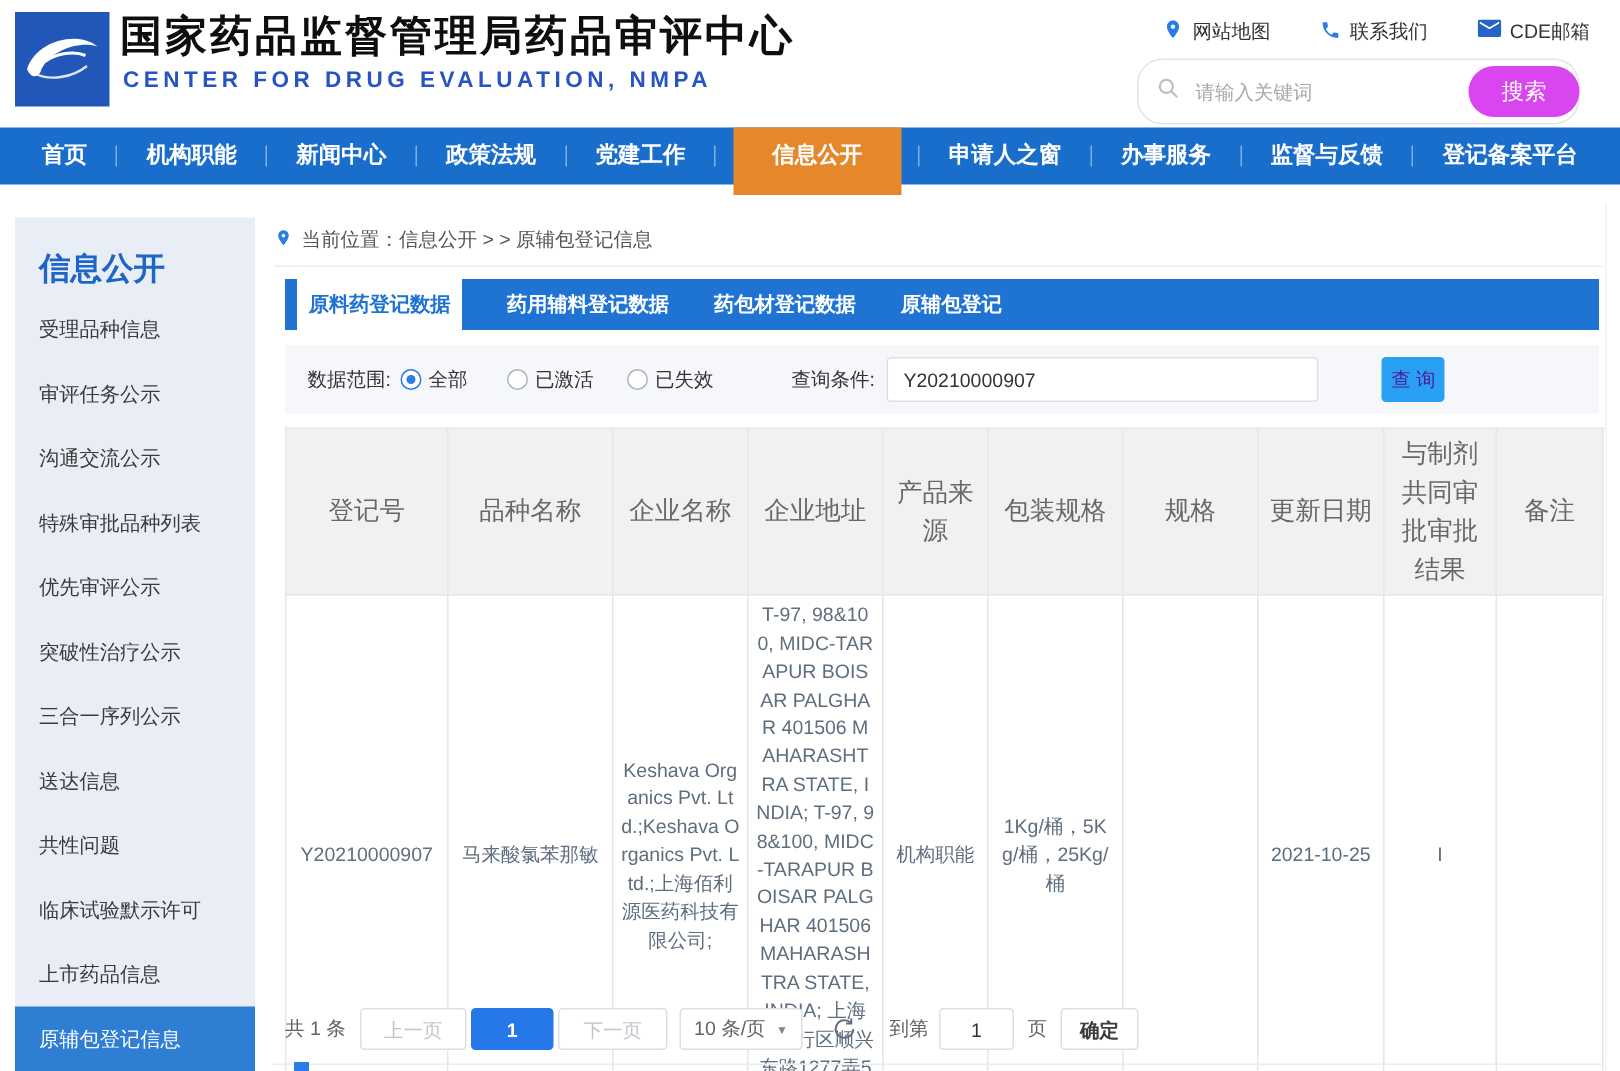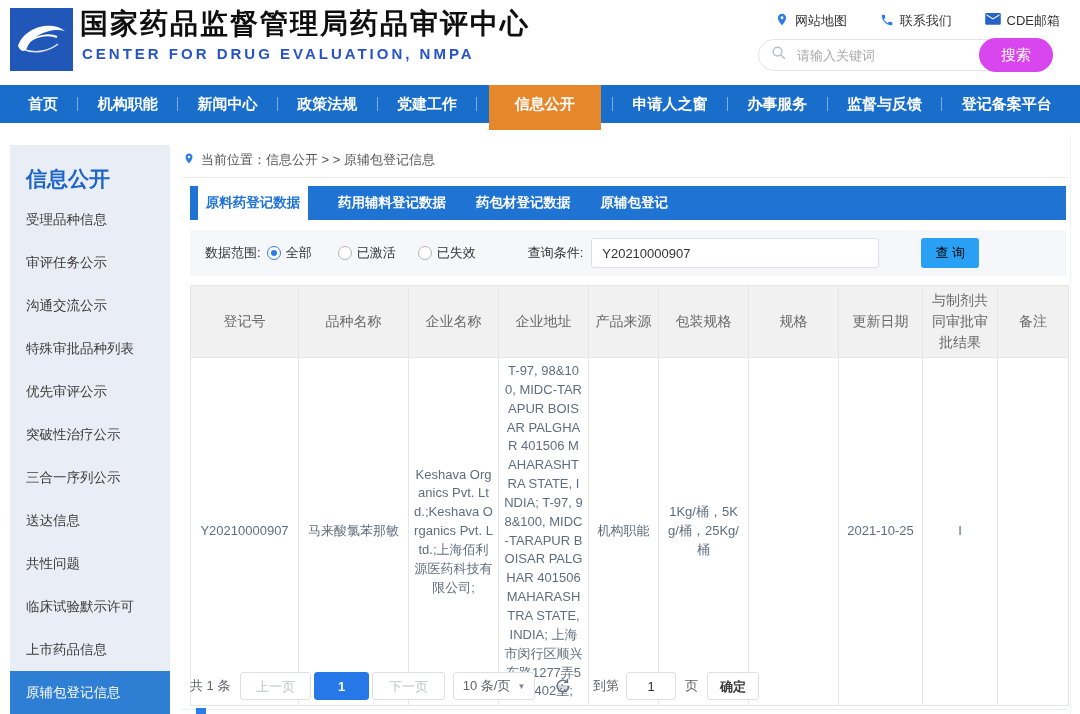--- a/index.html
+++ b/index.html
@@ -6,21 +6,21 @@
   .page{position:relative;width:1080px;height:714px;overflow:hidden;background:#fff;
         font-family:"Liberation Sans","DejaVu Sans",sans-serif;}
 
   
   .hdr{position:absolute;top:0;left:0;width:1080px;height:85px;background:#fff;}
   .logo{position:absolute;left:10px;top:8px;width:63px;height:63px;background:#2157b8;}
   .site-title{position:absolute;left:80px;top:5px;font-size:28px;font-weight:bold;color:#0e0e0e;letter-spacing:2px;white-space:nowrap;}
   .site-subtitle{position:absolute;left:82px;top:45px;font-size:15px;font-weight:bold;color:#2753c5;letter-spacing:3px;white-space:nowrap;}
   .top-links{position:absolute;top:12px;left:775px;width:285px;display:flex;justify-content:space-between;}
   .top-link{display:flex;align-items:center;gap:6px;font-size:13px;color:#333;cursor:pointer;white-space:nowrap;}
-  .searchbar{position:absolute;top:39px;left:758px;width:295px;height:32px;border:1px solid #e4e4e4;
+  .searchbar{position:absolute;top:39px;left:758px;width:295px;height:44px;border:1px solid #e4e4e4;
              border-radius:17px;background:#fff;display:flex;align-items:center;box-sizing:border-box;}
   .searchbar svg{margin-left:12px;flex:0 0 auto;}
   .search-input{flex:1;border:none;outline:none;background:transparent;font-size:13px;color:#333;margin-left:8px;min-width:0;font-family:inherit;}
   .search-input::placeholder{color:#a9a9a9;}
   .search-btn{flex:0 0 auto;width:74px;height:34px;margin-right:-1px;border:none;border-radius:17px;
               background:#d946ef;color:#fff;font-size:15px;cursor:pointer;font-family:inherit;}
 
   
   .nav{position:absolute;top:85px;left:0;width:1080px;height:38px;background:#1a6ecb;
        display:flex;align-items:flex-start;justify-content:space-between;padding:0 20px;box-sizing:border-box;}
@@ -47,25 +47,25 @@
              display:flex;align-items:center;font-size:13px;color:#333;box-sizing:border-box;}
   .f-label{margin-left:15px;}
   .radio{width:14px;height:14px;border-radius:50%;border:1px solid #aeb4bd;background:#fff;box-sizing:border-box;position:relative;cursor:pointer;flex:0 0 auto;}
   .radio.checked{border-color:#2b7ce9;}
   .radio.checked::after{content:"";position:absolute;left:3px;top:3px;width:6px;height:6px;border-radius:50%;background:#2b7ce9;}
   .r1{margin-left:6px;}.r2{margin-left:26px;}.r3{margin-left:22px;}
   .radio-label{margin-left:5px;}
   .q-label{margin-left:52px;}
   .query-input{margin-left:8px;width:288px;height:30px;border:1px solid #dcdfe6;border-radius:3px;
                box-sizing:border-box;padding:0 10px;font-size:13px;color:#333;outline:none;background:#fff;font-family:inherit;}
-  .query-btn{margin-left:42px;width:58px;height:30px;border:none;border-radius:3px;background:#2aa0f4;
-             color:#000000;font-size:13px;cursor:pointer;font-family:inherit;}
+  .query-btn{margin-left:42px;width:42px;height:30px;border:none;border-radius:3px;background:#2aa0f4;
+             color:#4c1d95;font-size:13px;cursor:pointer;font-family:inherit;}
 
   table.data{position:absolute;left:0;top:140px;width:878px;table-layout:fixed;border-collapse:collapse;}
-  table.data th{background:#f1f1f1;color:#686868;font-size:14px;font-weight:normal;border:1px solid #e6e6e6;
+  table.data th{background:#f1f1f1;color:#686868;font-size:17px;font-weight:normal;border:1px solid #e6e6e6;
                 padding:4px 6px;line-height:1.5;height:64px;box-sizing:border-box;vertical-align:middle;text-align:center;}
   table.data td{border:1px solid #e6e6e6;color:#5f6e7e;font-size:13px;text-align:center;vertical-align:middle;
                 padding:4px 5px;line-height:1.45;height:314px;box-sizing:border-box;word-break:break-all;}
 
   .pagination{position:absolute;left:0;top:527px;height:28px;display:flex;align-items:center;font-size:13px;color:#606266;}
   .pg-total{width:49px;white-space:nowrap;}
   .pg-btn{height:28px;line-height:26px;text-align:center;border:1px solid #dcdfe6;background:#fff;border-radius:3px;
           box-sizing:border-box;font-size:13px;cursor:pointer;}
   .pg-prev{width:71px;margin-left:1px;color:#c0c4cc;}
   .pg-current{width:55px;margin-left:3px;background:#2678e8;border:1px solid #2678e8;color:#fff;font-weight:bold;

